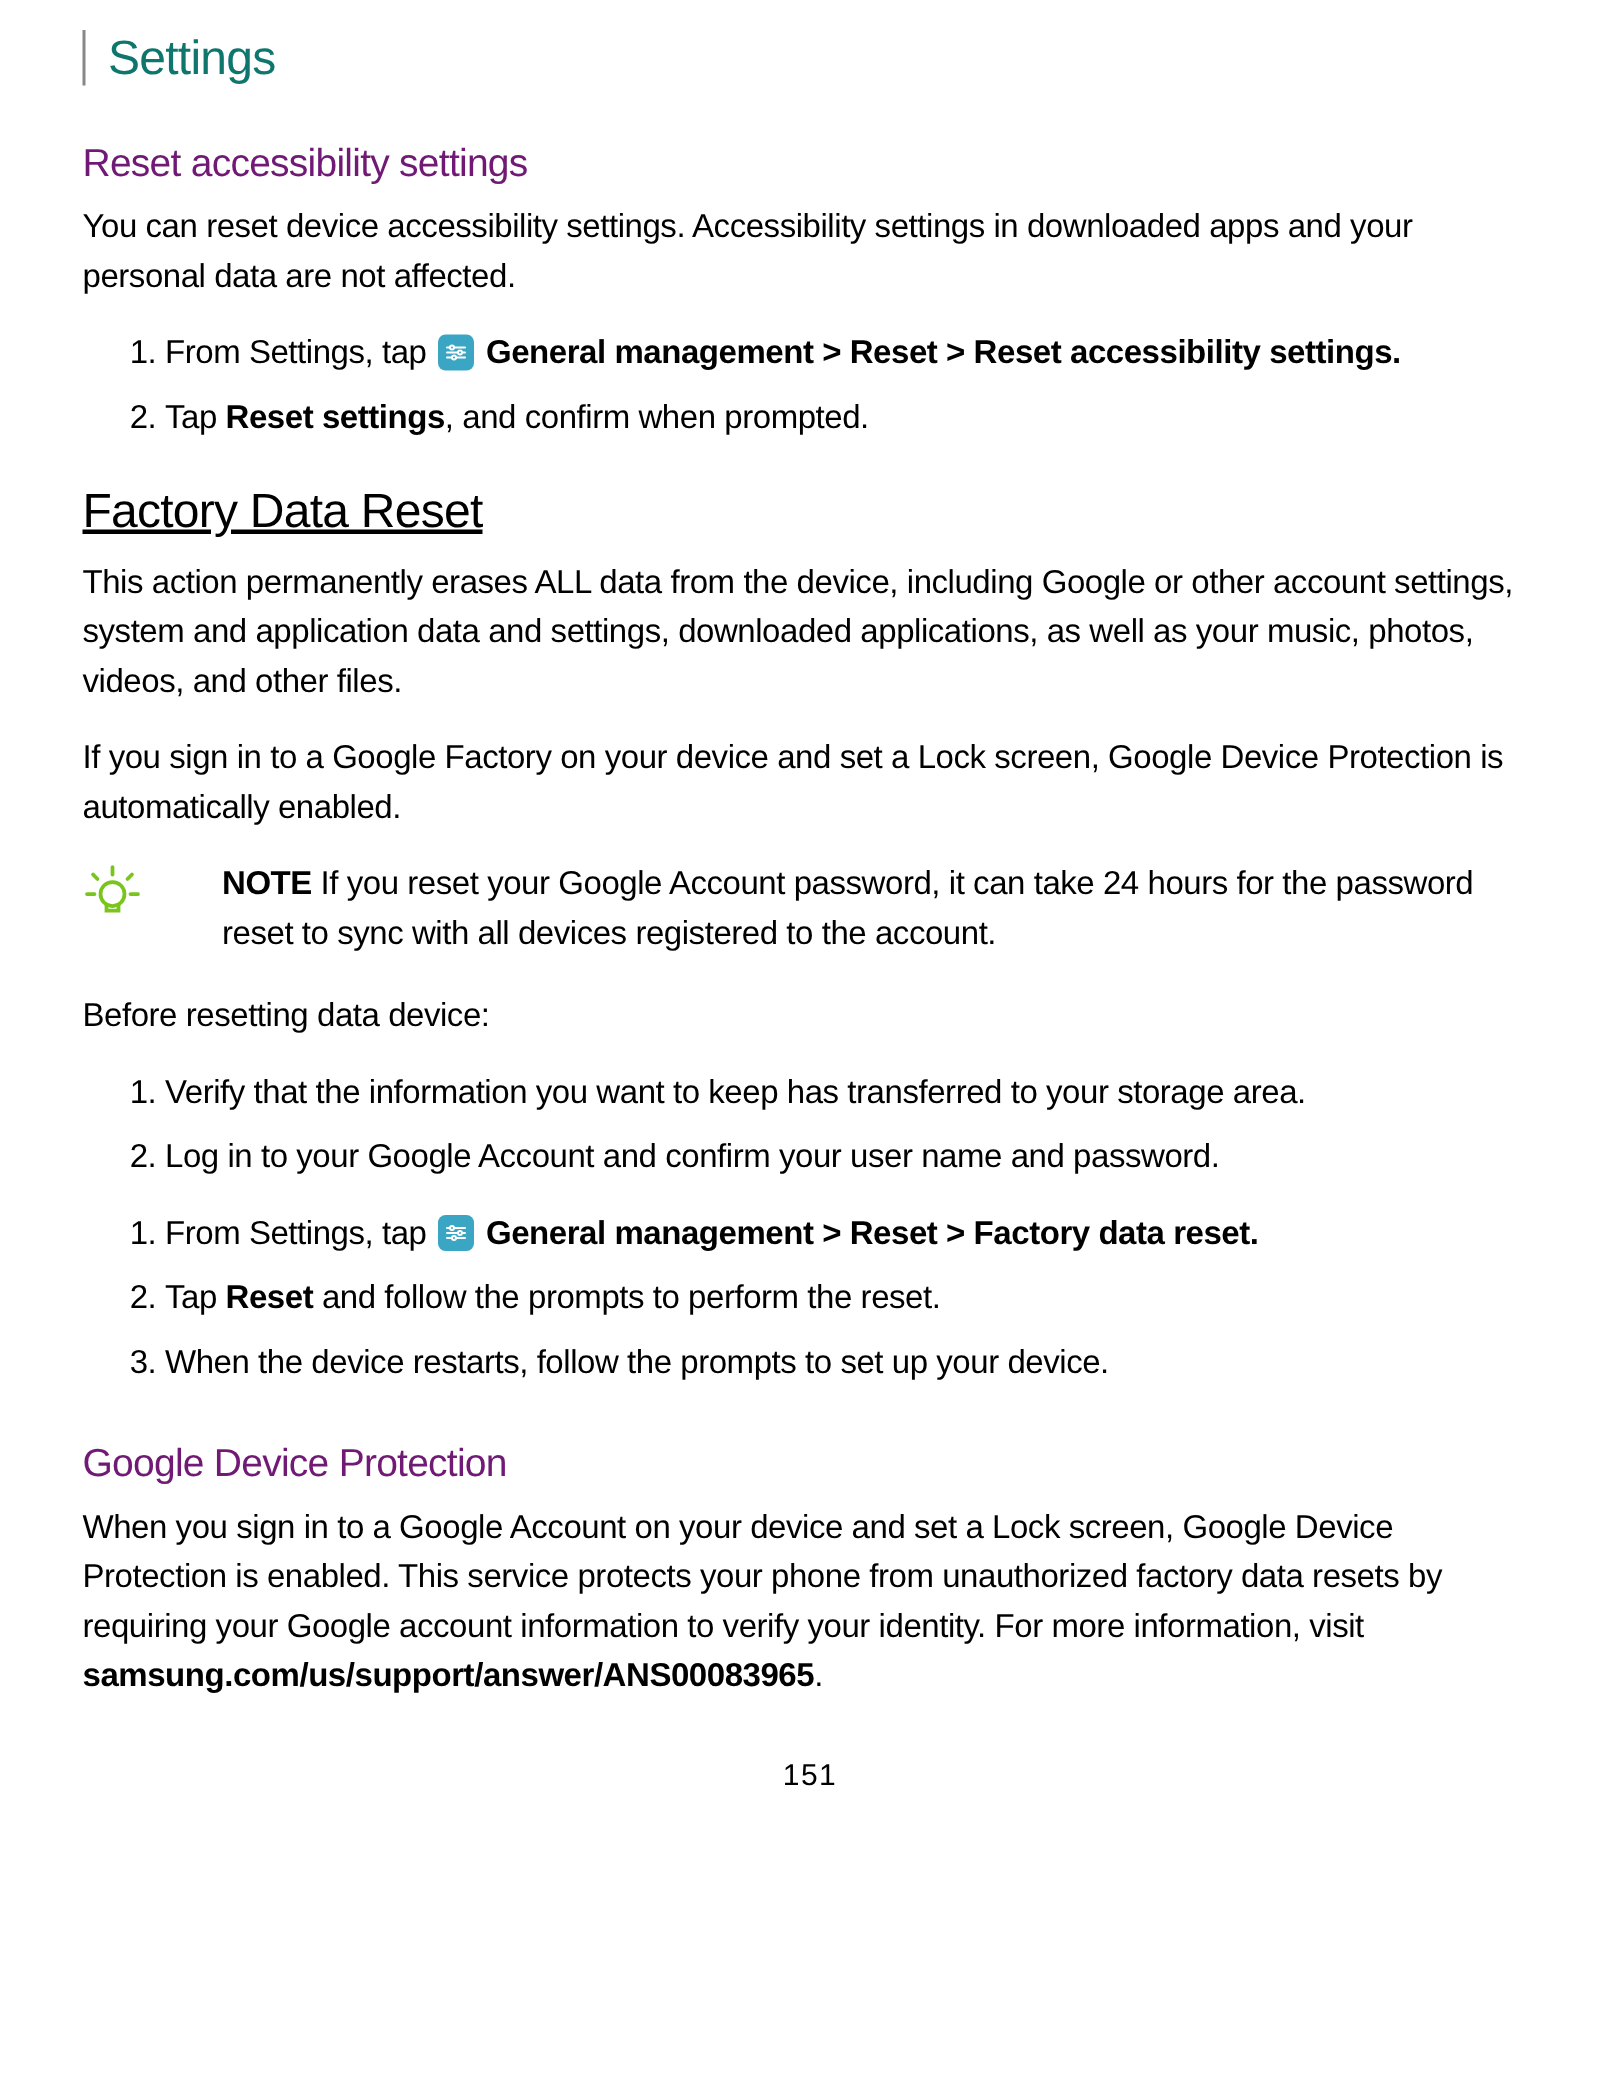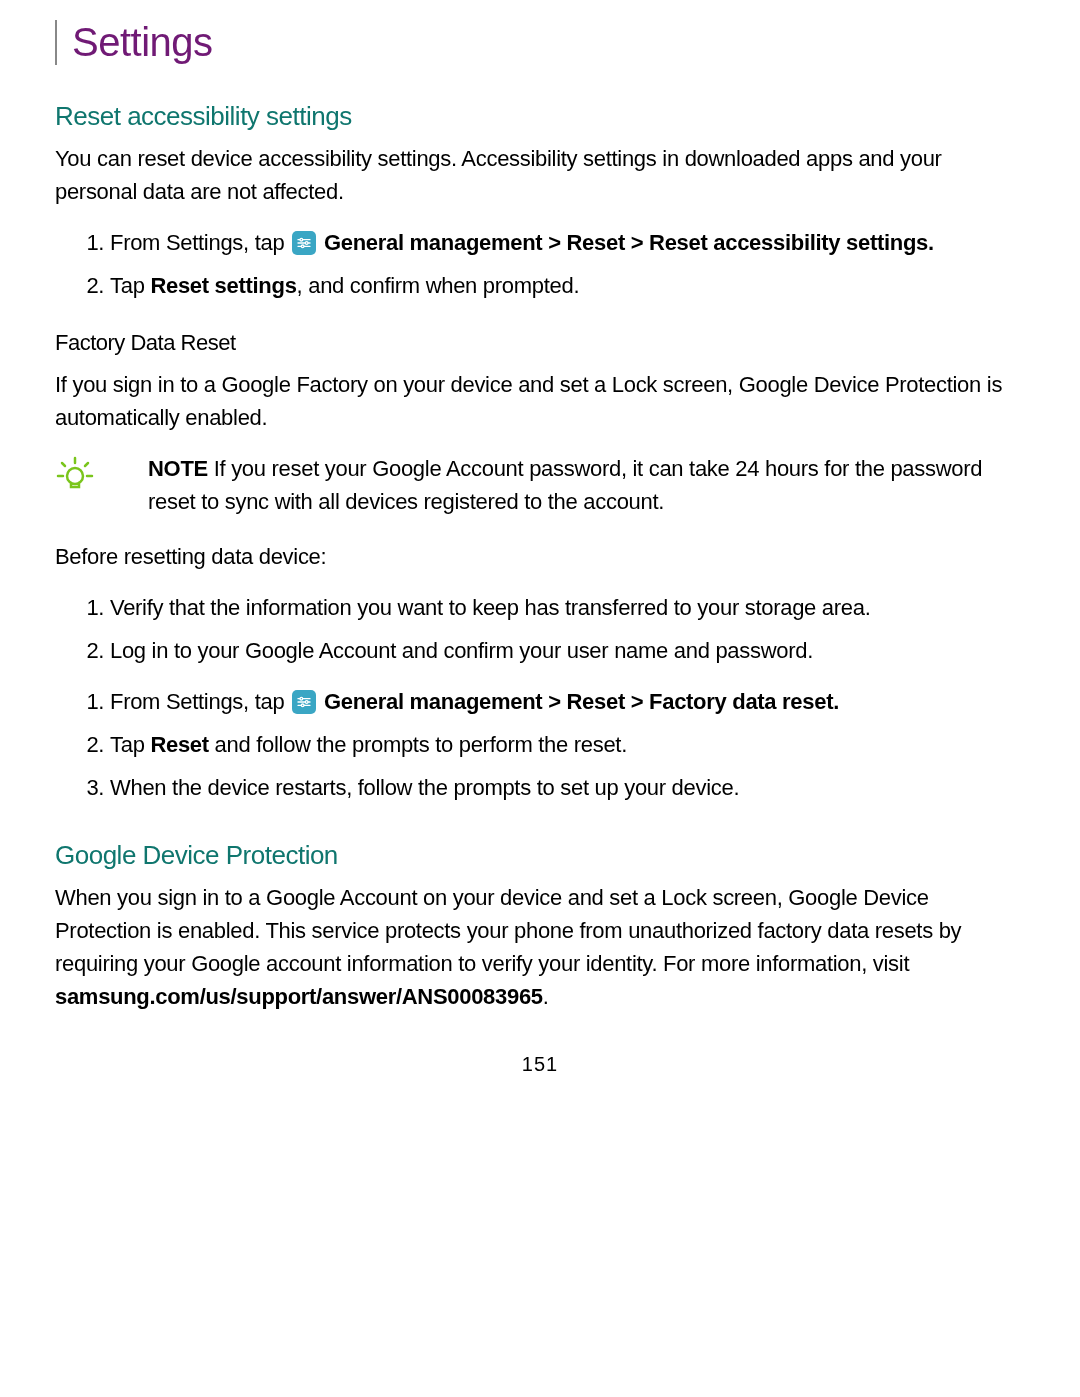--- a/index.html
+++ b/index.html
@@ -13,38 +13,39 @@
   .page {
     padding: 20px 55px 30px 55px;
     box-sizing: border-box;
   }
   .header-bar {
     border-left: 2px solid #888;
     padding-left: 15px;
     margin-bottom: 30px;
   }
   .header-title {
-    font-size: 40px;
-    color: #701a75;
+    font-size: 32px;
+    color: #0f766e;
     font-weight: 400;
     letter-spacing: -0.5px;
   }
   h2.subhead {
     font-size: 26px;
     font-weight: 400;
-    color: #0f766e;
+    color: #701a75;
     margin: 36px 0 10px 0;
     letter-spacing: -0.5px;
   }
   h2.mainhead {
-    font-size: 22px;
+    font-size: 32px;
     font-weight: 400;
     color: #000;
     margin: 28px 0 12px 0;
     letter-spacing: -0.5px;
+    text-decoration: underline;
   }
   p.body {
     font-size: 22px;
     line-height: 1.5;
     margin: 0 0 18px 0;
     letter-spacing: -0.3px;
   }
   ol {
     padding-left: 55px;
     margin: 0 0 18px 0;
@@ -121,20 +122,21 @@
           </svg>
         </span>
       <span class="bold">General management &gt; Reset &gt; Reset accessibility settings.</span>
     </li>
     <li>
       <span>Tap </span><span class="bold">Reset settings</span><span>, and confirm when prompted.</span>
     </li>
   </ol>
 
   <h2 class="mainhead">Factory Data Reset</h2>
+  <p class="body">This action permanently erases ALL data from the device, including Google or other account settings, system and application data and settings, downloaded applications, as well as your music, photos, videos, and other files.</p>
   <p class="body">If you sign in to a Google Factory on your device and set a Lock screen, Google Device Protection is automatically enabled.</p>
 
   <div class="note-block">
     <div class="note-icon">
       <svg viewBox="0 0 40 40">
           <g stroke="#7ac51c" stroke-width="2.5" fill="none" stroke-linecap="round">
             <circle cx="20" cy="22" r="8"></circle>
             <path d="M16 29 L16 33 L24 33 L24 29"></path>
             <line x1="20" y1="4" x2="20" y2="9"></line>
             <line x1="8" y1="22" x2="3" y2="22"></line>

